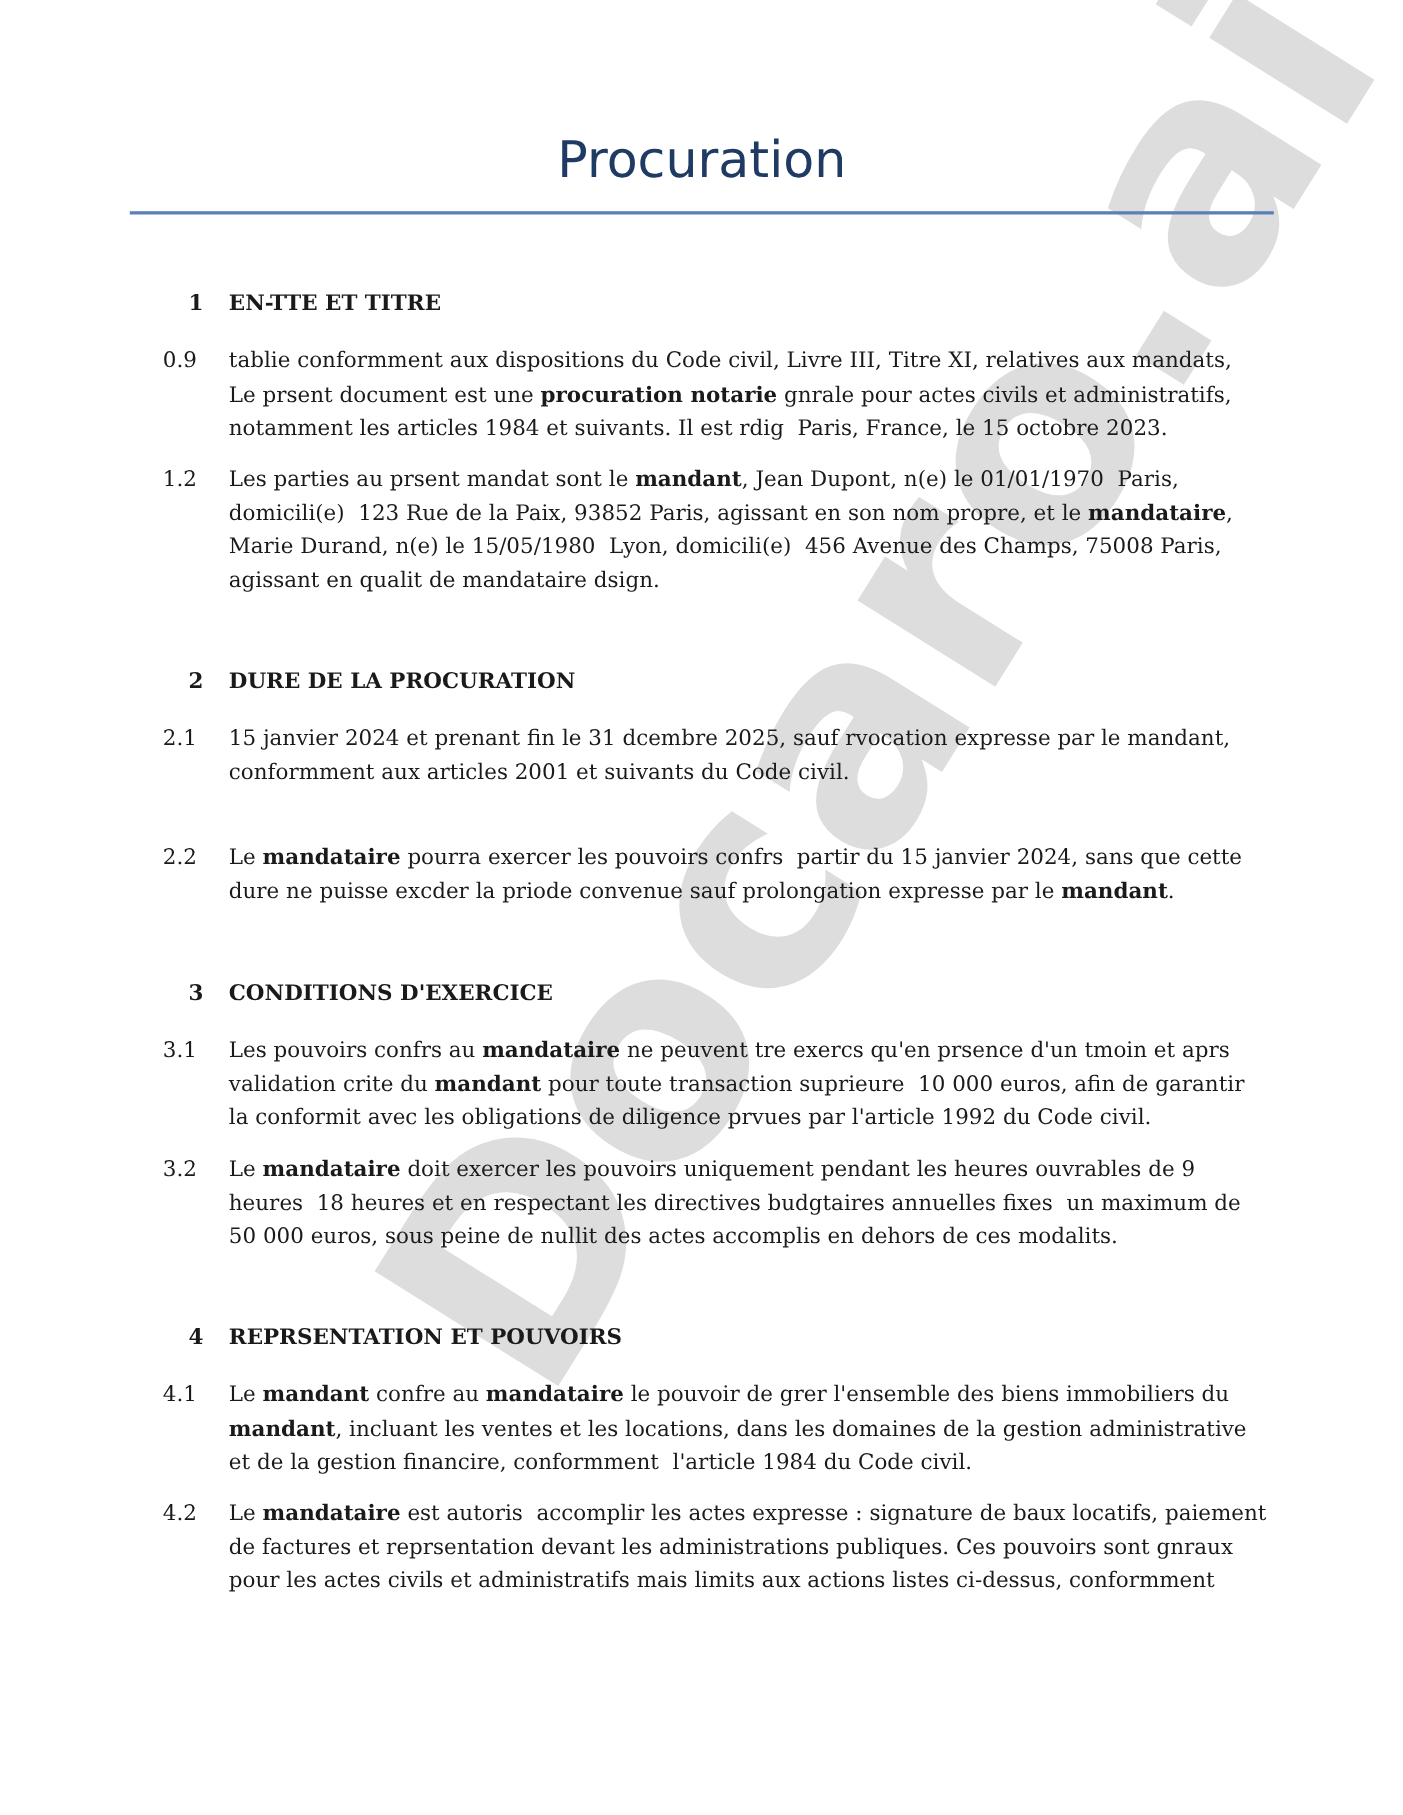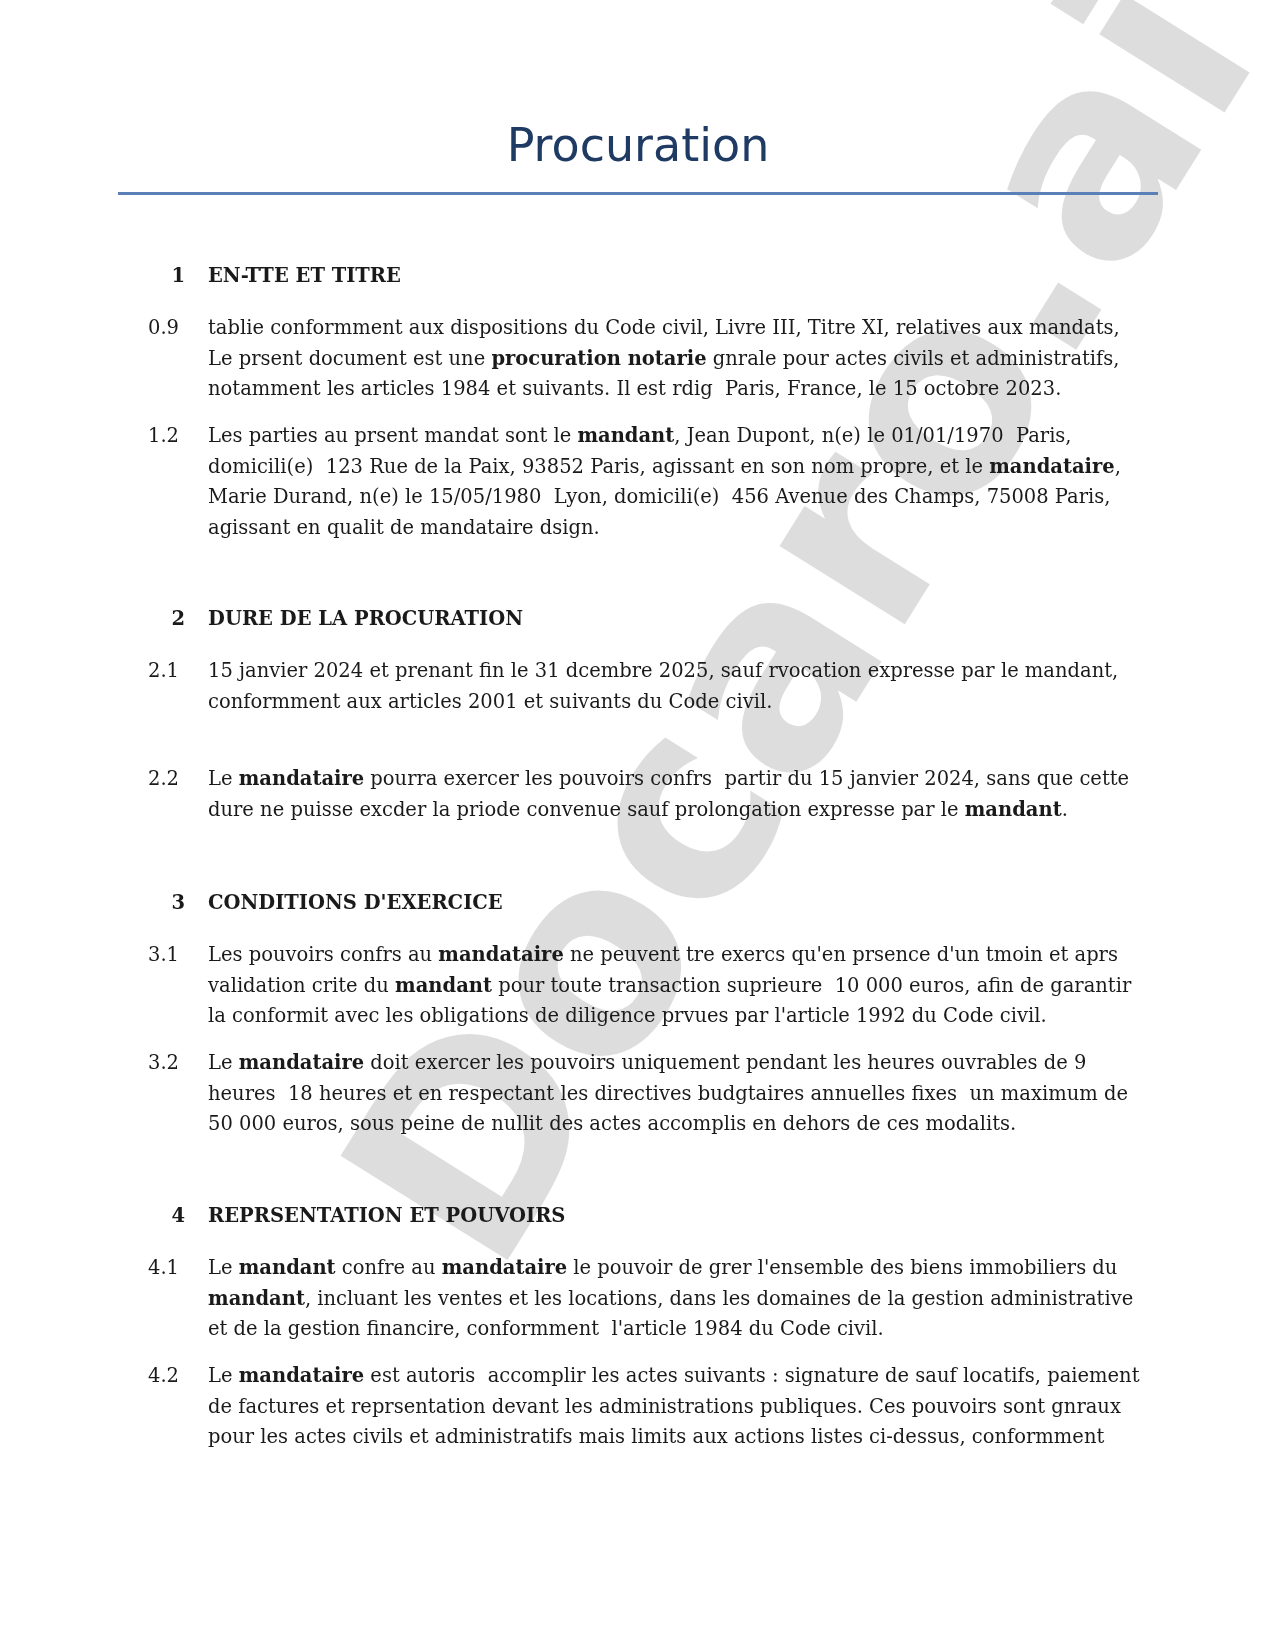--- a/index.html
+++ b/index.html
@@ -91,19 +91,19 @@
         <span class="num">4.1</span>
         <div class="body">
           <div style="white-space: pre;"><span>Le </span><b>mandant</b><span> confre au </span><b>mandataire</b><span> le pouvoir de grer l'ensemble des biens immobiliers du</span></div>
           <div style="white-space: pre;"><b>mandant</b><span>, incluant les ventes et les locations, dans les domaines de la gestion administrative</span></div>
           <div style="white-space: pre;"><span>et de la gestion financire, conformment  l'article 1984 du Code civil.</span></div>
         </div>
       </div>
       <div class="clause" style="top: 1361px;">
         <span class="num">4.2</span>
         <div class="body">
-          <div style="white-space: pre;"><span>Le </span><b>mandataire</b><span> est autoris  accomplir les actes suivants : signature de sauf locatifs, paiement</span></div>
+          <div style="white-space: pre;"><span>Le </span><b>mandataire</b><span> est autoris  accomplir les actes expresse : signature de baux locatifs, paiement</span></div>
           <div style="white-space: pre;"><span>de factures et reprsentation devant les administrations publiques. Ces pouvoirs sont gnraux</span></div>
           <div style="white-space: pre;"><span>pour les actes civils et administratifs mais limits aux actions listes ci-dessus, conformment</span></div>
         </div>
       </div>
     </div>
 </div>
 
 </body></html>

